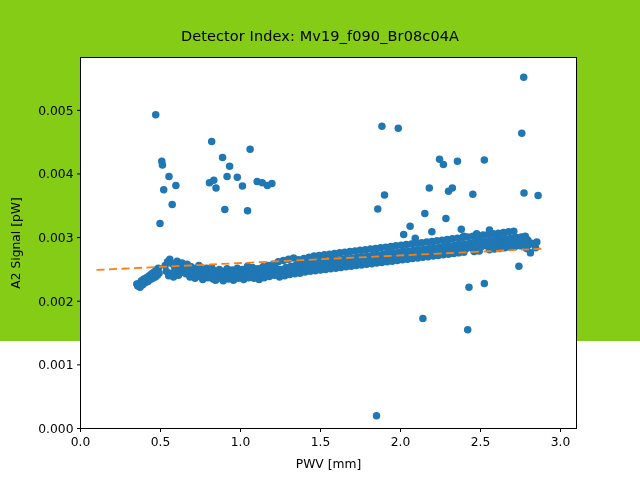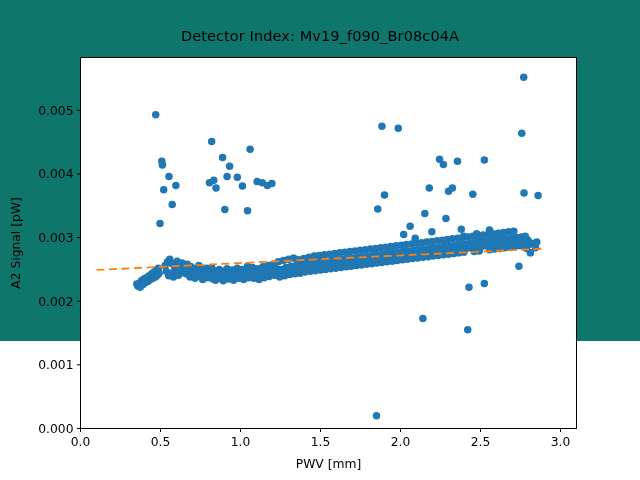--- a/index.html
+++ b/index.html
@@ -10,21 +10,21 @@
   body {
     width: 640px;
     height: 480px;
     font-family: "DejaVu Sans", sans-serif;
     overflow: hidden;
   }
   #figure {
     position: relative;
     width: 640px;
     height: 341px;
-    background: #0f766e;
+    background: #84cc16;
   }
   #chart-title {
     position: absolute;
     left: 0;
     top: 28px;
     width: 640px;
     text-align: center;
     font-size: 14.5px;
     color: #000000;
     letter-spacing: 0.1px;

